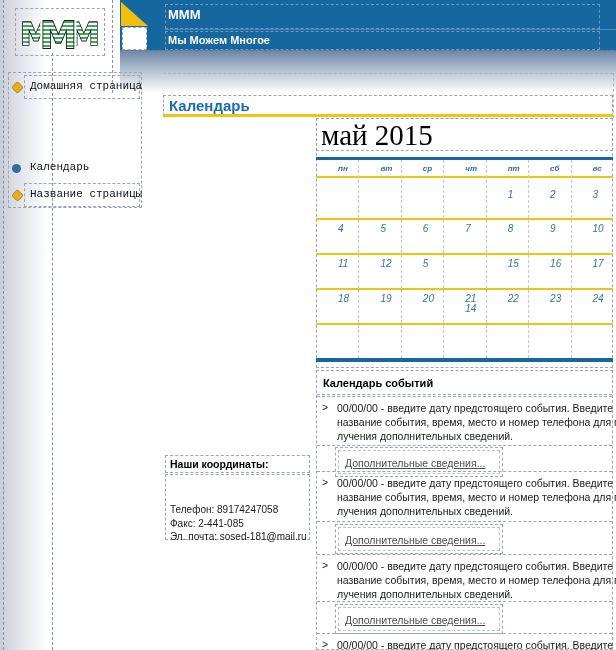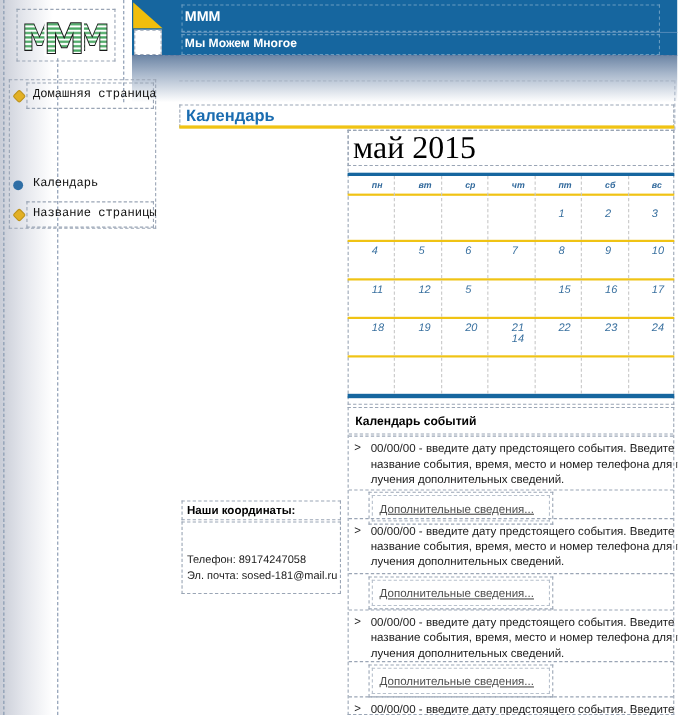--- a/index.html
+++ b/index.html
@@ -269,16 +269,17 @@
       <span class="event-marker">&gt;</span>
       <div class="event-line">00/00/00 - введите дату предстоящего события. Введите</div>
     </div>
   </div>
 
   <div class="contact-head-box">
     <span class="contact-head">Наши координаты:</span>
   </div>
   <div class="contact-body">
     <div class="contact-line">Телефон: 89174247058</div>
+    <div class="contact-line">Факс: 2-441-085</div>
     <div class="contact-line">Эл. почта: sosed-181@mail.ru</div>
   </div>
 
 </div>
 
 </body></html>

